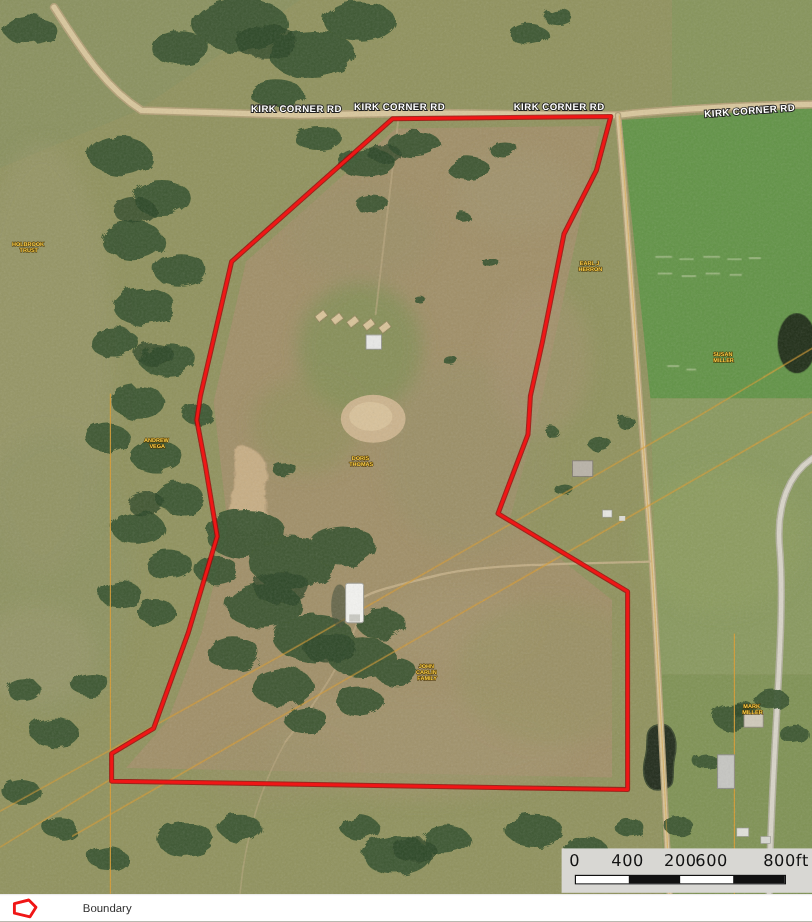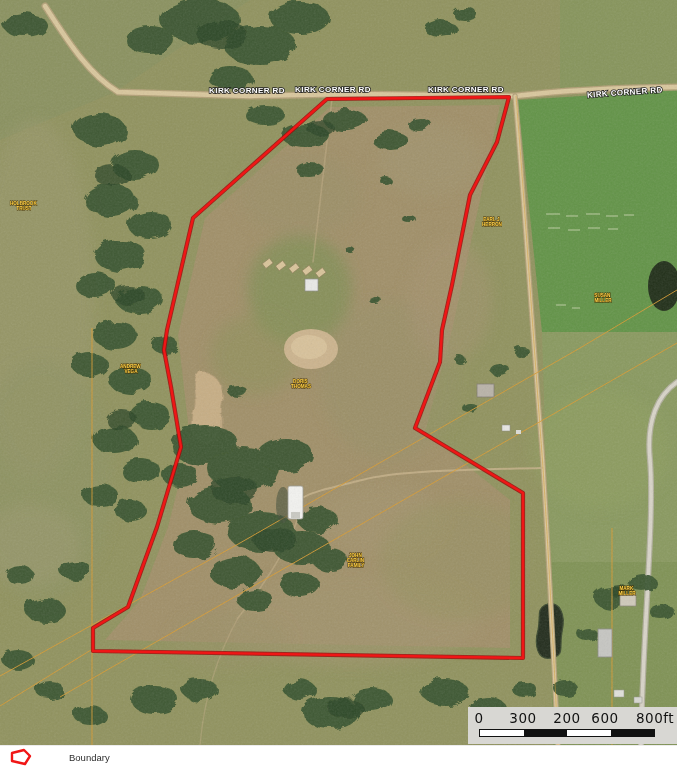--- a/index.html
+++ b/index.html
@@ -292,23 +292,23 @@
       <text class="plab" x="627" y="590">
         <tspan x="627">MARK</tspan>
         <tspan x="627" dy="5">MILLER</tspan>
       </text>
     </g>
   </svg>
   </div>
 
   <div class="scalebar">
     <span class="lab" style="left:11px">0</span>
-    <span class="lab" style="left:55px">300</span>
+    <span class="lab" style="left:55px">400</span>
     <span class="lab" style="left:99px">200</span>
-    <span class="lab" style="left:137px">600</span>
+    <span class="lab" style="left:125px">600</span>
     <span class="lab" style="left:187px">800ft</span>
     <div class="sb-bar">
       <div class="seg w"></div>
       <div class="seg b"></div>
       <div class="seg w"></div>
       <div class="seg b"></div>
     </div>
   </div>
 
   <div class="legend">

